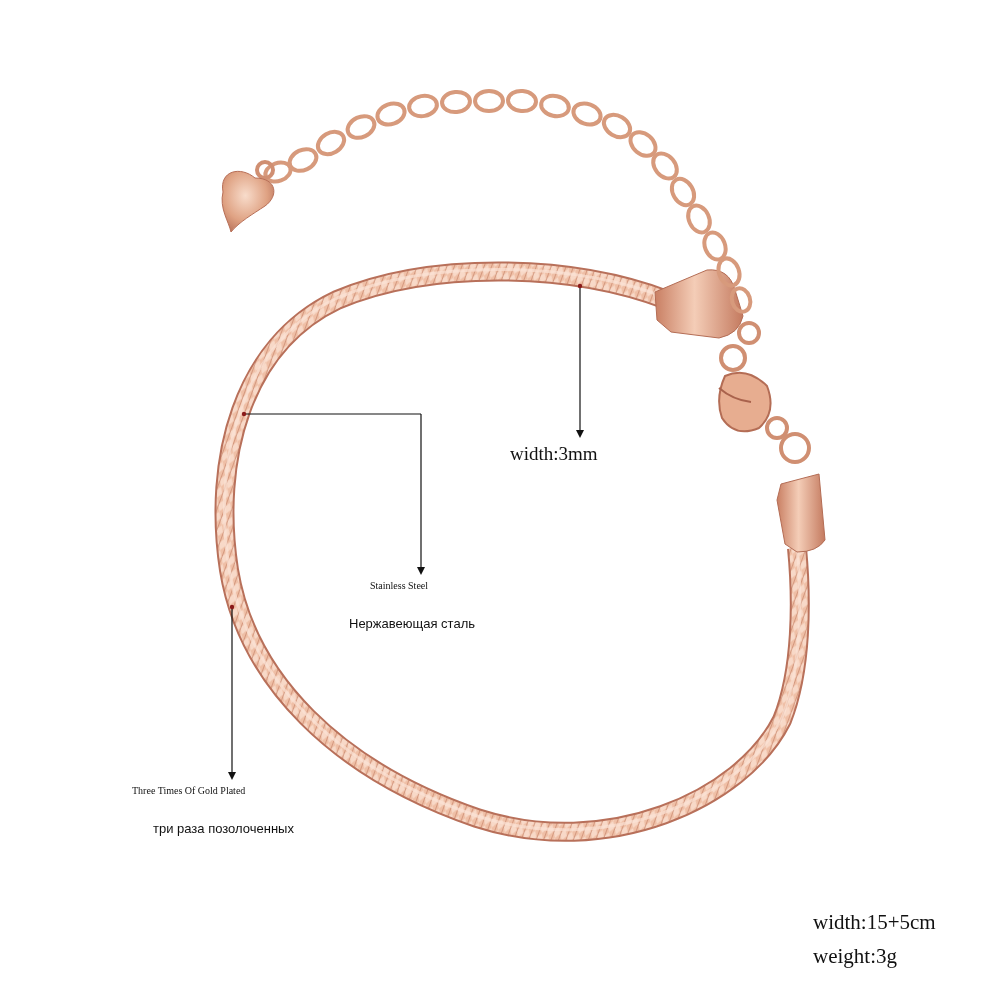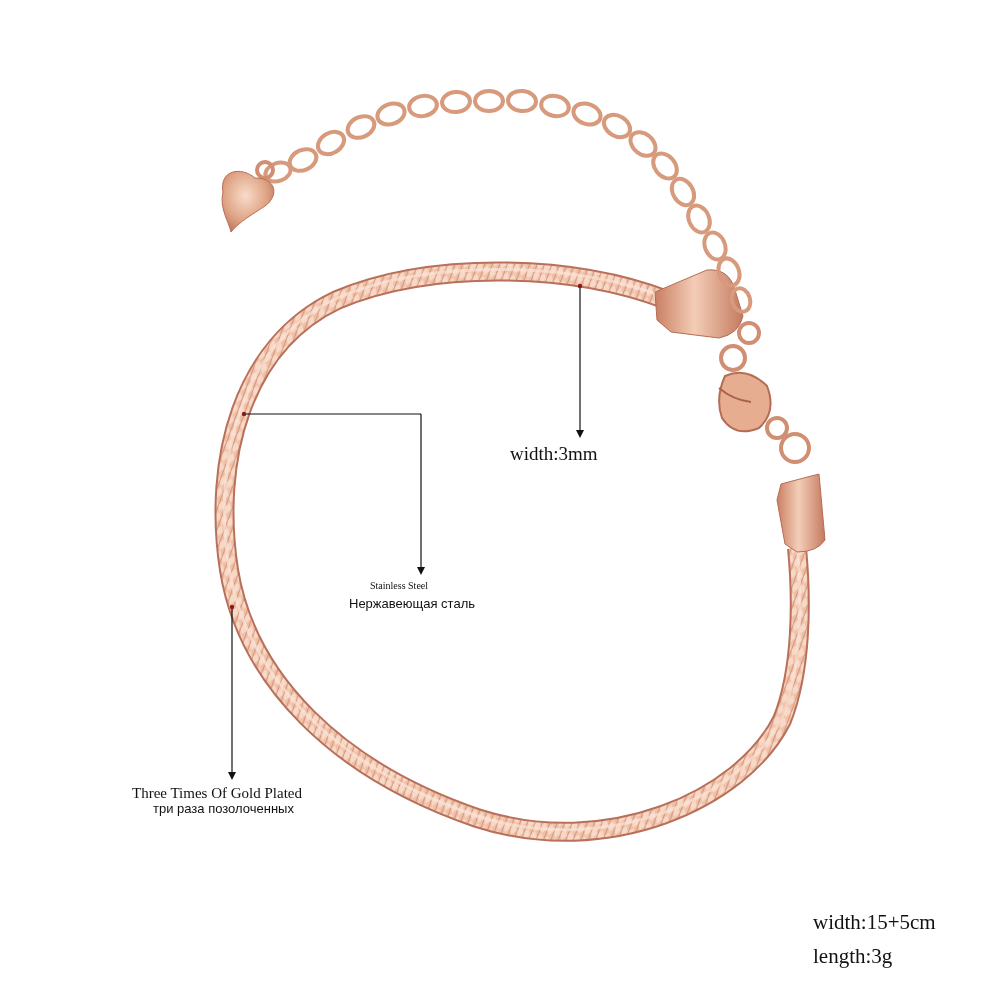--- a/index.html
+++ b/index.html
@@ -10,25 +10,26 @@
       position: absolute;
       font-family: "Liberation Serif", "DejaVu Serif", serif;
       color: #111111;
       white-space: nowrap;
     }
     .label-sans {
       position: absolute;
       font-family: "Liberation Sans", "DejaVu Sans", sans-serif;
       color: #111111;
       white-space: nowrap;
+      margin-top: 20px;
     }
     .width-label { left: 503px; top: 443px; font-size: 19px; }
     .steel-en { left: 363px; top: 580px; font-size: 10px; }
     .steel-ru { left: 342px; top: 596px; font-size: 13px; }
-    .plated-en { left: 125px; top: 785px; font-size: 15px; }
+    .plated-en { left: 125px; top: 785px; font-size: 10px; }
     .plated-ru { left: 146px; top: 801px; font-size: 13px; text-align: center; }
     .spec-length { left: 806px; top: 910px; font-size: 21px; }
     .spec-weight { left: 806px; top: 944px; font-size: 21px; }
   </style>
 </head>
 <body>
 
 <div class="canvas">
 
   <svg class="art" width="1000" height="1000" viewBox="0 0 1000 1000">
@@ -146,14 +147,14 @@
 
   <div class="label-serif width-label">width:3mm</div>
 
   <div class="label-serif steel-en">Stainless Steel</div>
   <div class="label-sans steel-ru">Нержавеющая сталь</div>
 
   <div class="label-serif plated-en">Three Times Of Gold Plated</div>
   <div class="label-sans plated-ru">три раза позолоченных</div>
 
   <div class="label-serif spec-length">width:15+5cm</div>
-  <div class="label-serif spec-weight">length:3g</div>
+  <div class="label-serif spec-weight">weight:3g</div>
 </div>
 
 </body></html>

